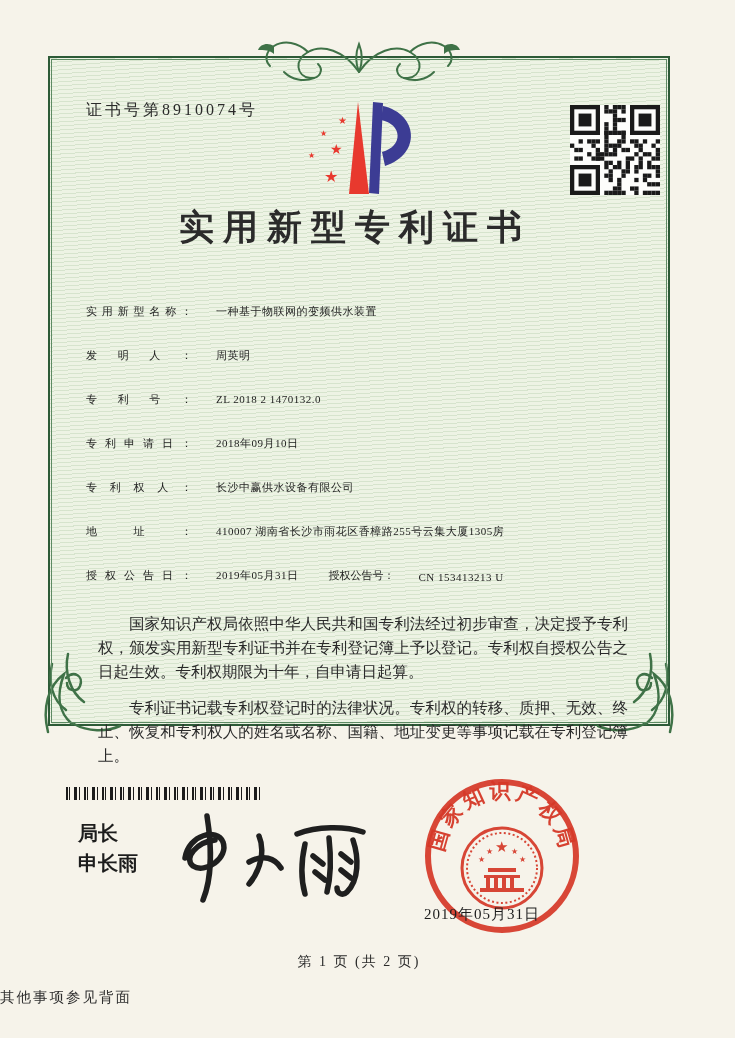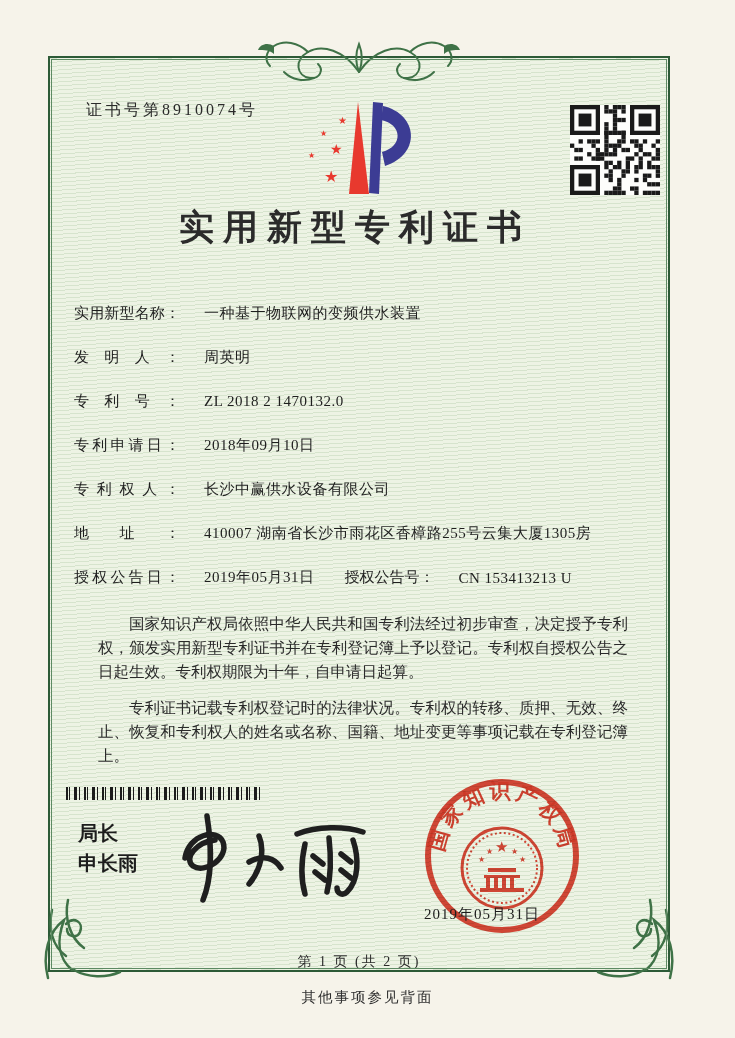--- a/index.html
+++ b/index.html
@@ -10,21 +10,21 @@
   .page{
     position:relative;
     width:735px;height:1038px;
     margin:0 auto;
     background:#f6f3ea;
     overflow:hidden;
     color:#222;
   }
   
   .frame{
-    position:absolute;left:48px;top:56px;width:622px;height:916px;
+    position:absolute;left:48px;top:56px;width:622px;height:670px;
     box-sizing:border-box;
     border:2px solid #2d5a37;
     background:
       repeating-linear-gradient(176deg, rgba(122,166,112,0.20) 0 1px, rgba(255,255,255,0) 1px 4px),
       #edf3e4;
   }
   .frame::after{
     content:"";position:absolute;inset:1px;border:1px solid #5d8a63;pointer-events:none;
   }
   .ornament{position:absolute;pointer-events:none;}
@@ -33,21 +33,21 @@
   .orn-br{right:-16px;bottom:-14px;transform:scaleX(-1);}
   
   .cert-number{position:absolute;left:36px;top:42px;font-size:16px;letter-spacing:3px;color:#2a2a2a;}
   .logo{position:absolute;left:244px;top:36px;width:128px;height:108px;}
   .qr{position:absolute;left:520px;top:47px;width:90px;height:90px;background:#fdfdfb;}
   .title{
     position:absolute;left:0;right:8px;top:146px;text-align:center;
     font-size:35px;font-weight:bold;letter-spacing:9px;color:#2b2b2b;
   }
   
-  .fields{position:absolute;left:24px;right:24px;top:246px;font-size:15px;color:#1e1e1e;}
+  .fields{position:absolute;left:36px;right:24px;top:246px;font-size:11px;color:#1e1e1e;}
   .f-row{display:flex;align-items:baseline;height:44px;}
   .f-label{display:inline-block;width:106px;flex:none;text-align:justify;text-align-last:justify;white-space:nowrap;}
   .f-label.no-stretch{width:auto;text-align-last:auto;}
   .f-value{margin-left:24px;letter-spacing:0.5px;white-space:nowrap;}
   .f-group2{display:flex;align-items:flex-end;margin-left:30px;}
   
   .paras{position:absolute;left:36px;right:28px;top:542px;font-size:15.5px;line-height:24px;color:#2a2a2a;text-align:justify;}
   .paras p{margin:12px;text-indent:2em;}
   
   .barcode{
@@ -59,21 +59,21 @@
       #1c1c1c 13px 14px, transparent 14px 18px);
   }
   .officer{position:absolute;left:28px;top:760px;font-size:20px;line-height:30px;color:#1d1d1d;font-weight:bold;}
   .signature{position:absolute;left:105px;top:748px;width:230px;height:100px;}
   .seal{position:absolute;left:368px;top:714px;width:168px;height:168px;}
   .seal svg{mix-blend-mode:multiply;}
   .seal-date{
     position:absolute;left:6px;bottom:16px;font-size:15px;color:#1c1c1c;letter-spacing:1px;white-space:nowrap;
   }
   .page-num{position:absolute;left:0;right:0;top:895px;text-align:center;font-size:14px;color:#2a2a2a;letter-spacing:2px;}
-  .back-note{position:absolute;left:0;right:0;top:988px;text-align:center;font-size:14.5px;color:#2f2f2f;letter-spacing:2px;}
+  .back-note{position:absolute;left:0;right:0;top:988px;font-size:14.5px;color:#2f2f2f;letter-spacing:2px;}
 </style>
 </head>
 <body>
 
 <div class="page">
 
   <div class="frame">
 
     <svg class="ornament orn-top" width="230" height="60" viewBox="0 0 230 60">
       <g stroke="#3f7247" fill="none" stroke-width="2" stroke-linecap="round">

